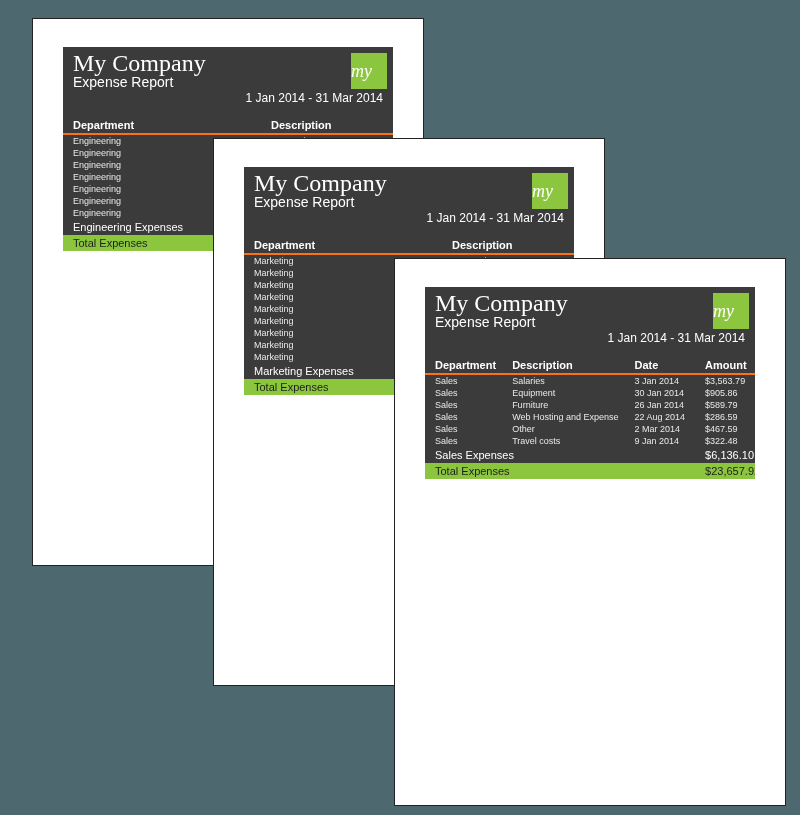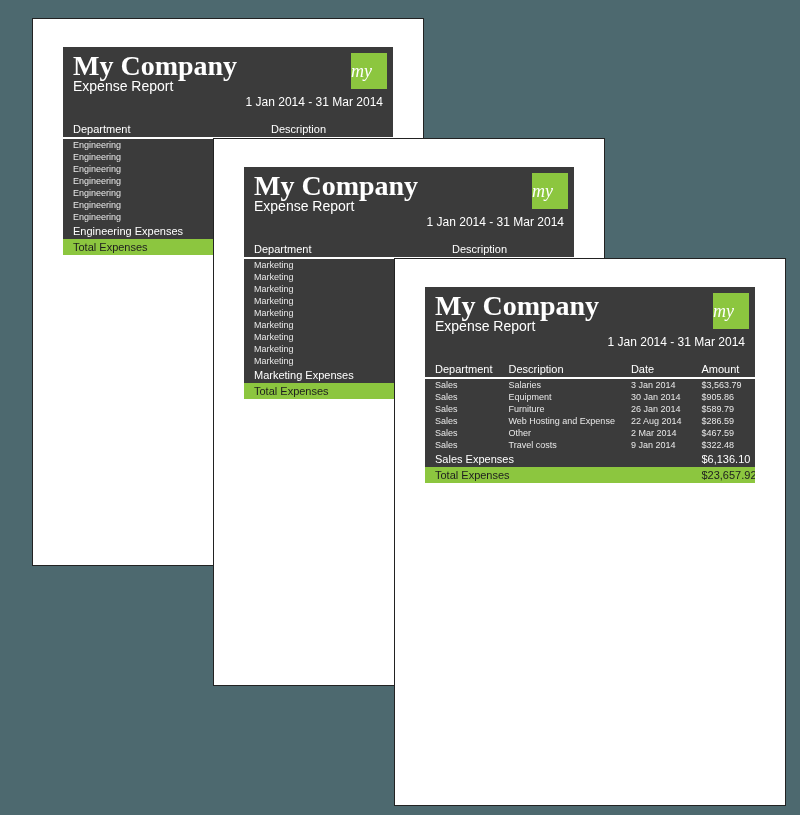--- a/index.html
+++ b/index.html
@@ -22,22 +22,22 @@
     color:#ffffff;
     box-sizing:border-box;
     overflow:hidden;
   }
   .hdr{
     position:relative;
     padding:4px 10px 8px 10px;
   }
   .company{
     font-family:Georgia,"Times New Roman",serif;
-    font-size:28px;
-    font-weight:700;
+    font-size:24px;
+    font-weight:400;
     line-height:1.05;
     color:#fff;
   }
   .logo{
     position:absolute;
     top:6px; right:6px;
     width:36px;
     background:#8cc63f;
     color:#fff;
     font-family:Georgia,serif;
@@ -60,24 +60,24 @@
     margin-bottom:4px;
   }
   table{
     width:100%;
     border-collapse:collapse;
     font-size:9px;
     color:#e8e8e8;
   }
   thead th{
     font-size:11px;
-    font-weight:400;
+    font-weight:700;
     text-align:left;
     padding:2px 6px 2px 10px;
-    border-bottom:2px solid #ffffff;
+    border-bottom:2px solid #f97316;
     color:#fff;
   }
   thead th.num, tbody td.num{ padding-right:10px;}
   tbody td{
     padding:1px 6px 1px 10px;
     white-space:nowrap;
     font-weight:300;
   }
   tr.subtotal td{
     font-size:11px;

